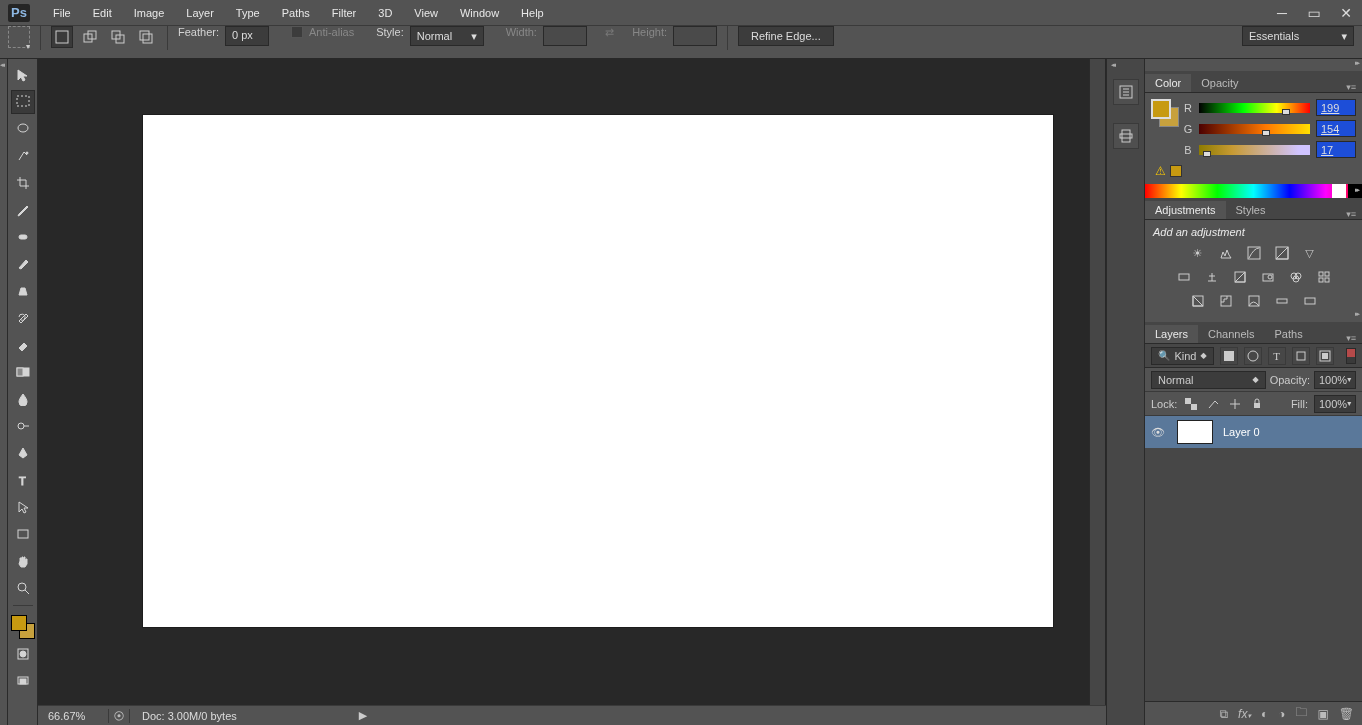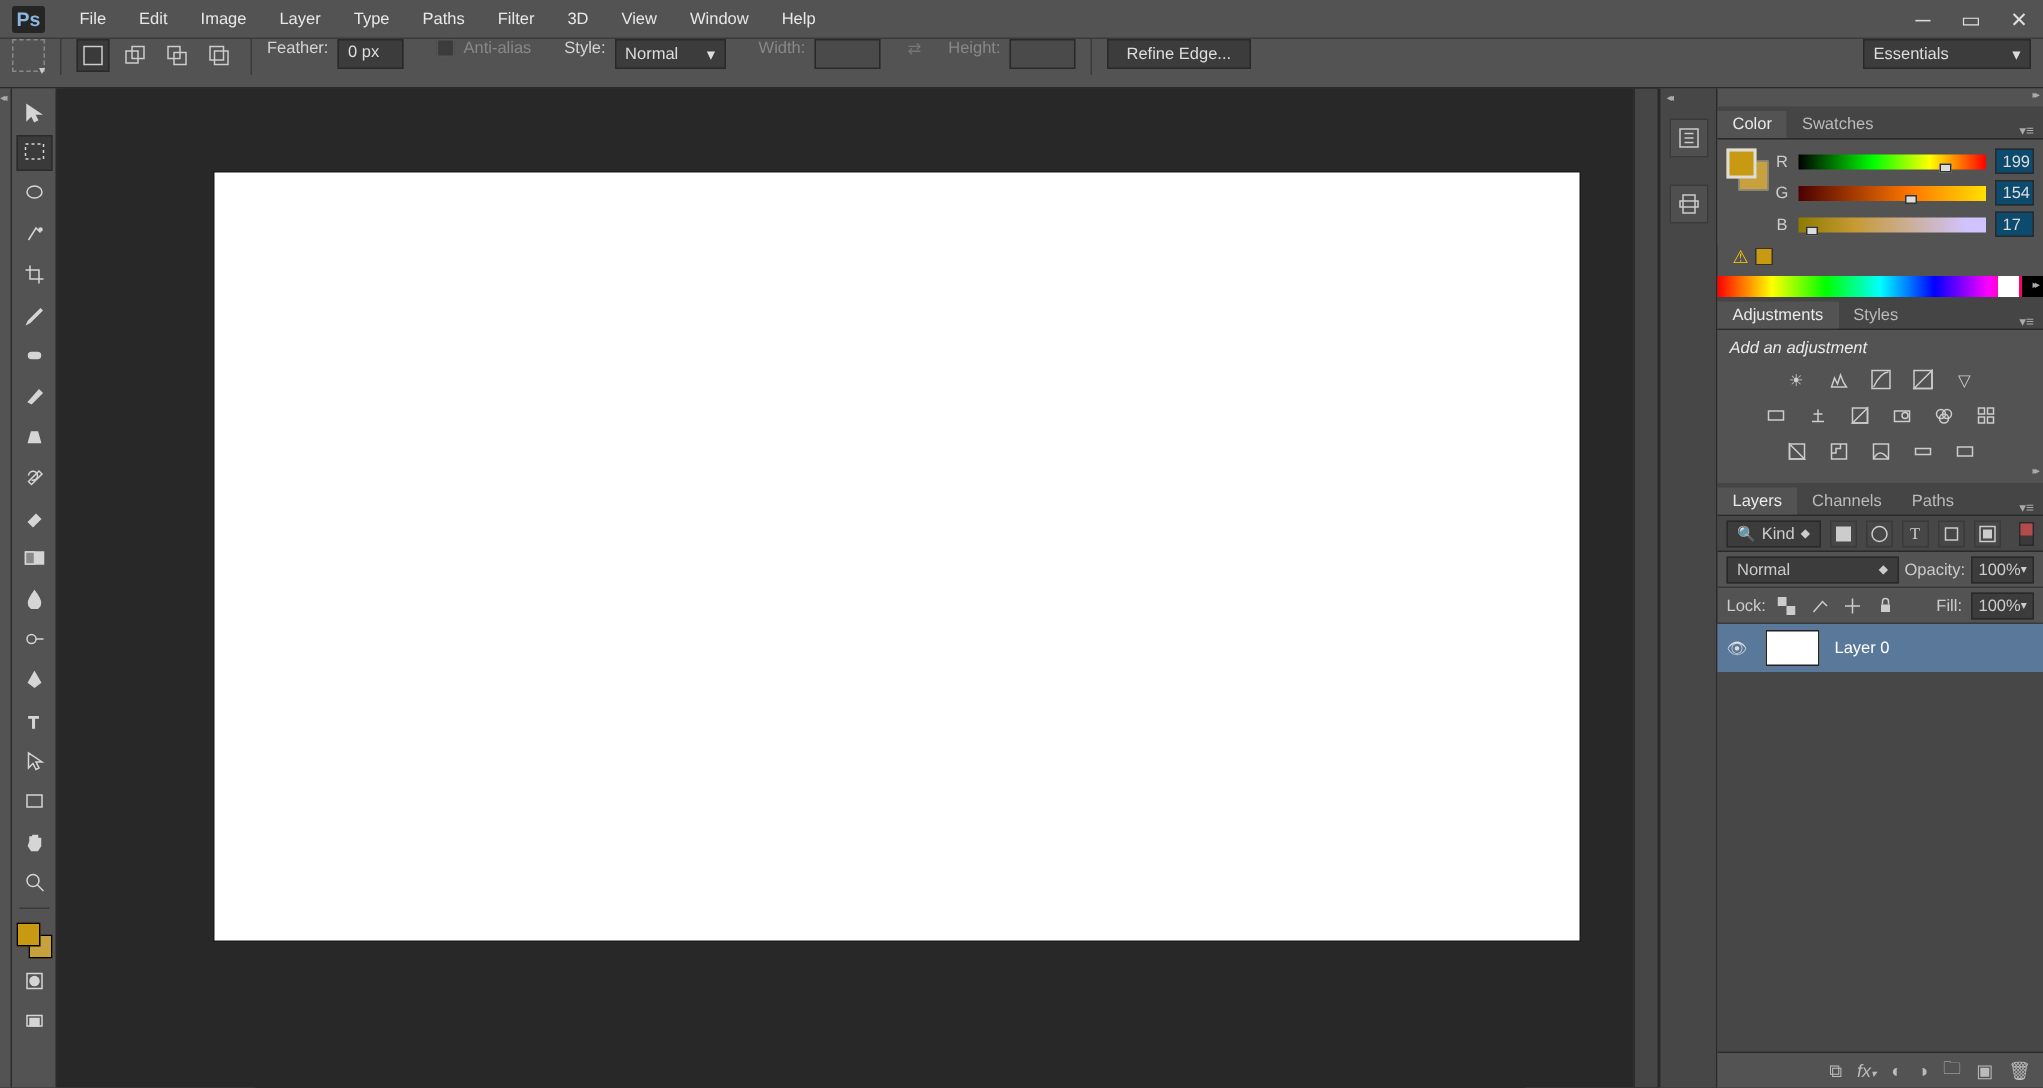--- a/index.html
+++ b/index.html
@@ -77,21 +77,21 @@
 .slider-g { background: linear-gradient(90deg, #5a0000, #ff7700 60%, #ffd400); }
 .slider-g { background: linear-gradient(90deg, #500000, #ff6a00 60%, #ffd900); }
 .slider-g { background: linear-gradient(90deg, #4a0000, #ff6a00 60%, #ffdf00); }
 .slider-g { background: linear-gradient(90deg, #4b0000, #ff7700 62%, #ffe000); }
 .slider-g { background: linear-gradient(90deg, #4b0000, #ff7700 60%, #ffe000 95%); }
 .slider-g { background: linear-gradient(90deg, #4c0000, #ff7700 60%, #ffe000); }
 .slider-b { background: linear-gradient(90deg, #8a7a00, #c79a11 20%, #c4b3ff 80%, #d6d0ff); }
 .slider-b { background: linear-gradient(90deg, #8d7b00, #c79a33 30%, #d0c4ff); }
 .slider-b { background: linear-gradient(90deg, #8d7b00, #c79a33 30%, #d0c4ff 90%); }
 .color-row .thumb { position: absolute; top: 6px; width: 8px; height: 6px; background: #dcdcdc; border: 1px solid #333; transform: translateX(-50%); }
-.color-row .val { width: 26px; height: 17px; background: #0c4a6e; border: 1px solid #292929; color: #ddd; padding: 0 4px; display: flex; align-items: center; }
+.color-row .val { width: 40px; height: 17px; background: #1d4ed8; border: 1px solid #292929; color: #ddd; padding: 0 4px; display: flex; align-items: center; text-decoration: underline; }
 .warning-row { display: flex; align-items: center; gap: 4px; padding-left: 2px; }
 .warning-row .warn { color: #ffcc00; font-size: 12px; }
 .warning-row .sw { width: 12px; height: 12px; border: 1px solid #333; background: #c79a11; }
 .spectrum { height: 14px; background: linear-gradient(90deg, #f00, #ff0, #0f0, #0ff, #00f, #f0f, #f00); margin: 4px 0 0 0; position: relative; }
 .spectrum::before { content: ""; position: absolute; right: 16px; top: 0; bottom: 0; width: 14px; background: linear-gradient(90deg, #fff, #fff); }
 .spectrum::after { content: ""; position: absolute; right: 0; top: 0; bottom: 0; width: 14px; background: #000; }
 
 .adjust-body { padding: 6px 8px; }
 .adjust-label { color: #eaeaea; margin-bottom: 6px; font-size: 11px; font-style: italic; }
 .adjust-row { display: flex; justify-content: center; gap: 10px; margin-bottom: 6px; }
@@ -321,20 +321,28 @@
           <rect x="4" y="5" width="6" height="5"></rect>
         </svg>
       </div>
   </div>
 
   <div class="doc-area">
     <div class="canvas-viewport">
       <div class="canvas"></div>
       <div class="vscrollbar"></div>
     </div>
+    <div class="statusbar">
+      <span class="zoom">66.67%</span>
+      <span class="sep"></span>
+      <span style="width:20px;text-align:center;color:#bbb">⦿</span>
+      <span class="sep"></span>
+      <span class="doc-info">Doc: 3.00M/0 bytes</span>
+      <span class="play">▶</span>
+    </div>
   </div>
 
   <div class="dock-strip">
     <div class="dock-icon">
         <svg width="16" height="16">
           <rect x="2" y="2" width="12" height="12"></rect>
           <path d="M5 5 h6 M5 8 h6 M5 11 h6"></path>
         </svg>
       </div>
     <div class="dock-icon">
@@ -343,21 +351,21 @@
           <rect x="2" y="6" width="12" height="4"></rect>
         </svg>
       </div>
   </div>
 
   <div class="panels">
     <div style="height:12px"></div>
 
     <div class="panel-tabbar">
       <div class="panel-tab active">Color</div>
-      <div class="panel-tab">Swatches</div>
+      <div class="panel-tab">Opacity</div>
       <div class="panel-menu">▾≡</div>
     </div>
     <div class="panel-body color-panel">
       <div class="color-big-swatch">
         <div class="color-big-back"></div>
         <div class="color-big-front"></div>
       </div>
       <div class="color-sliders">
         <div class="color-row">
           <span class="lbl">R</span>

